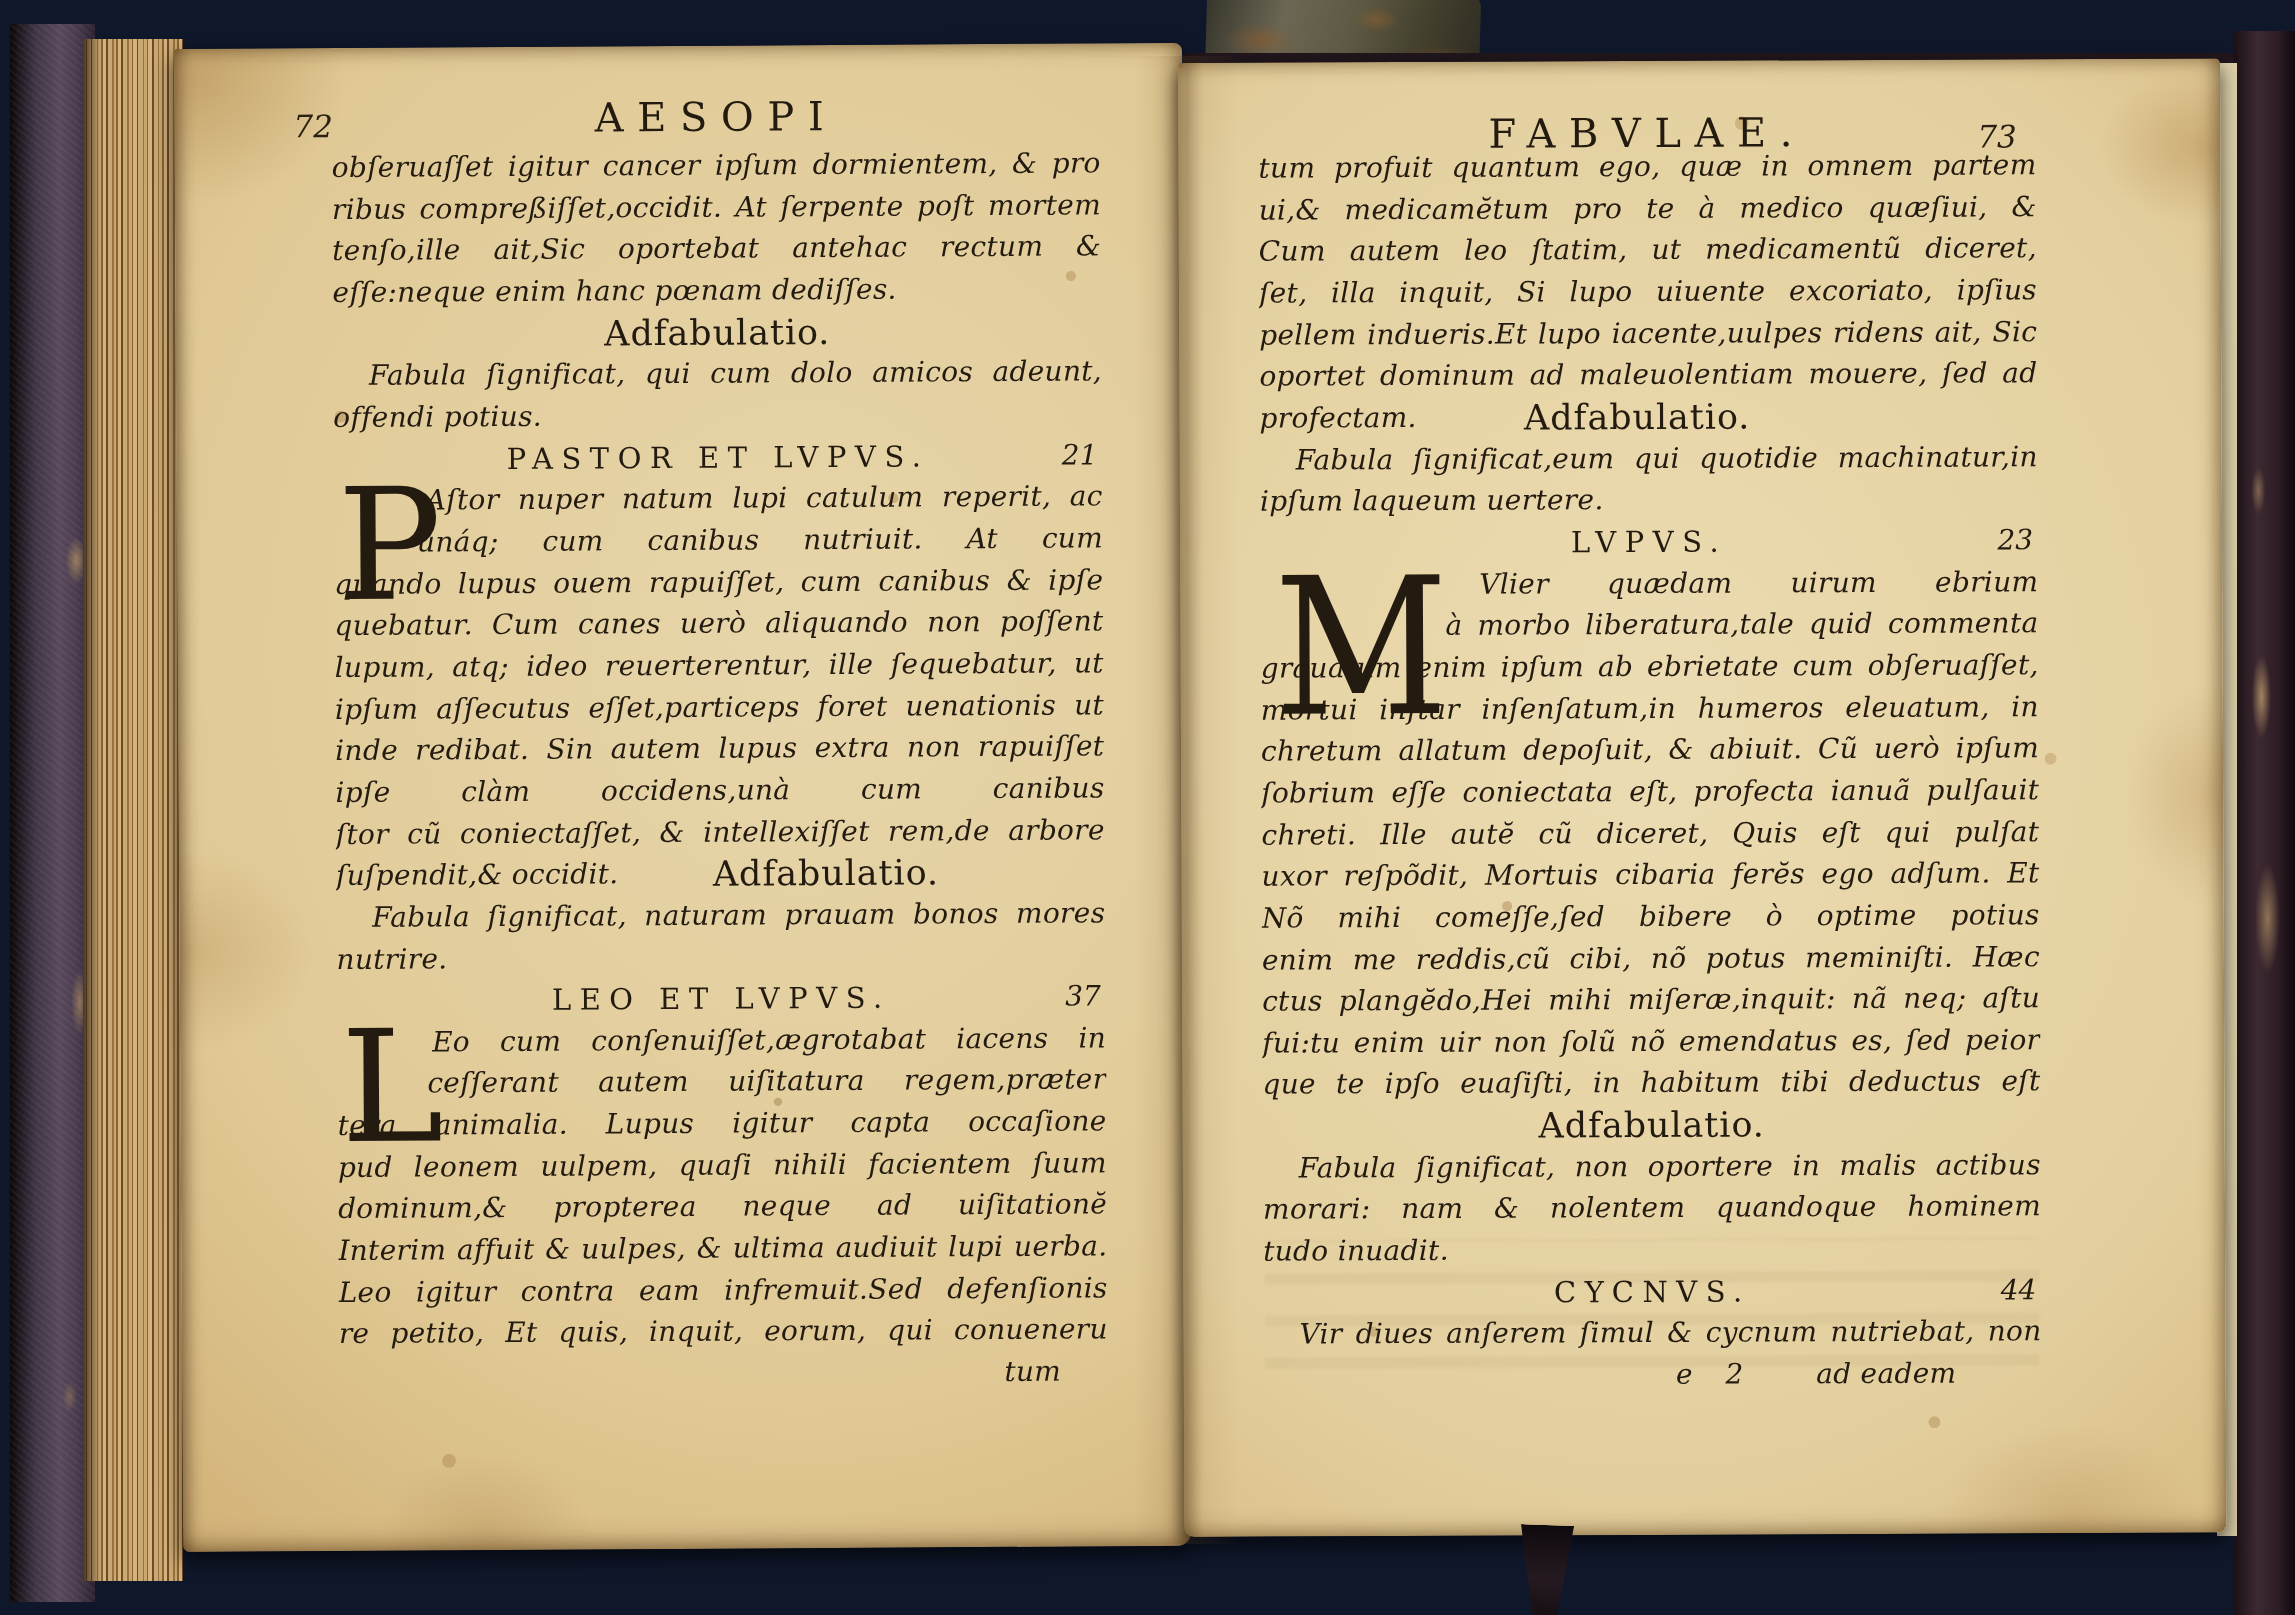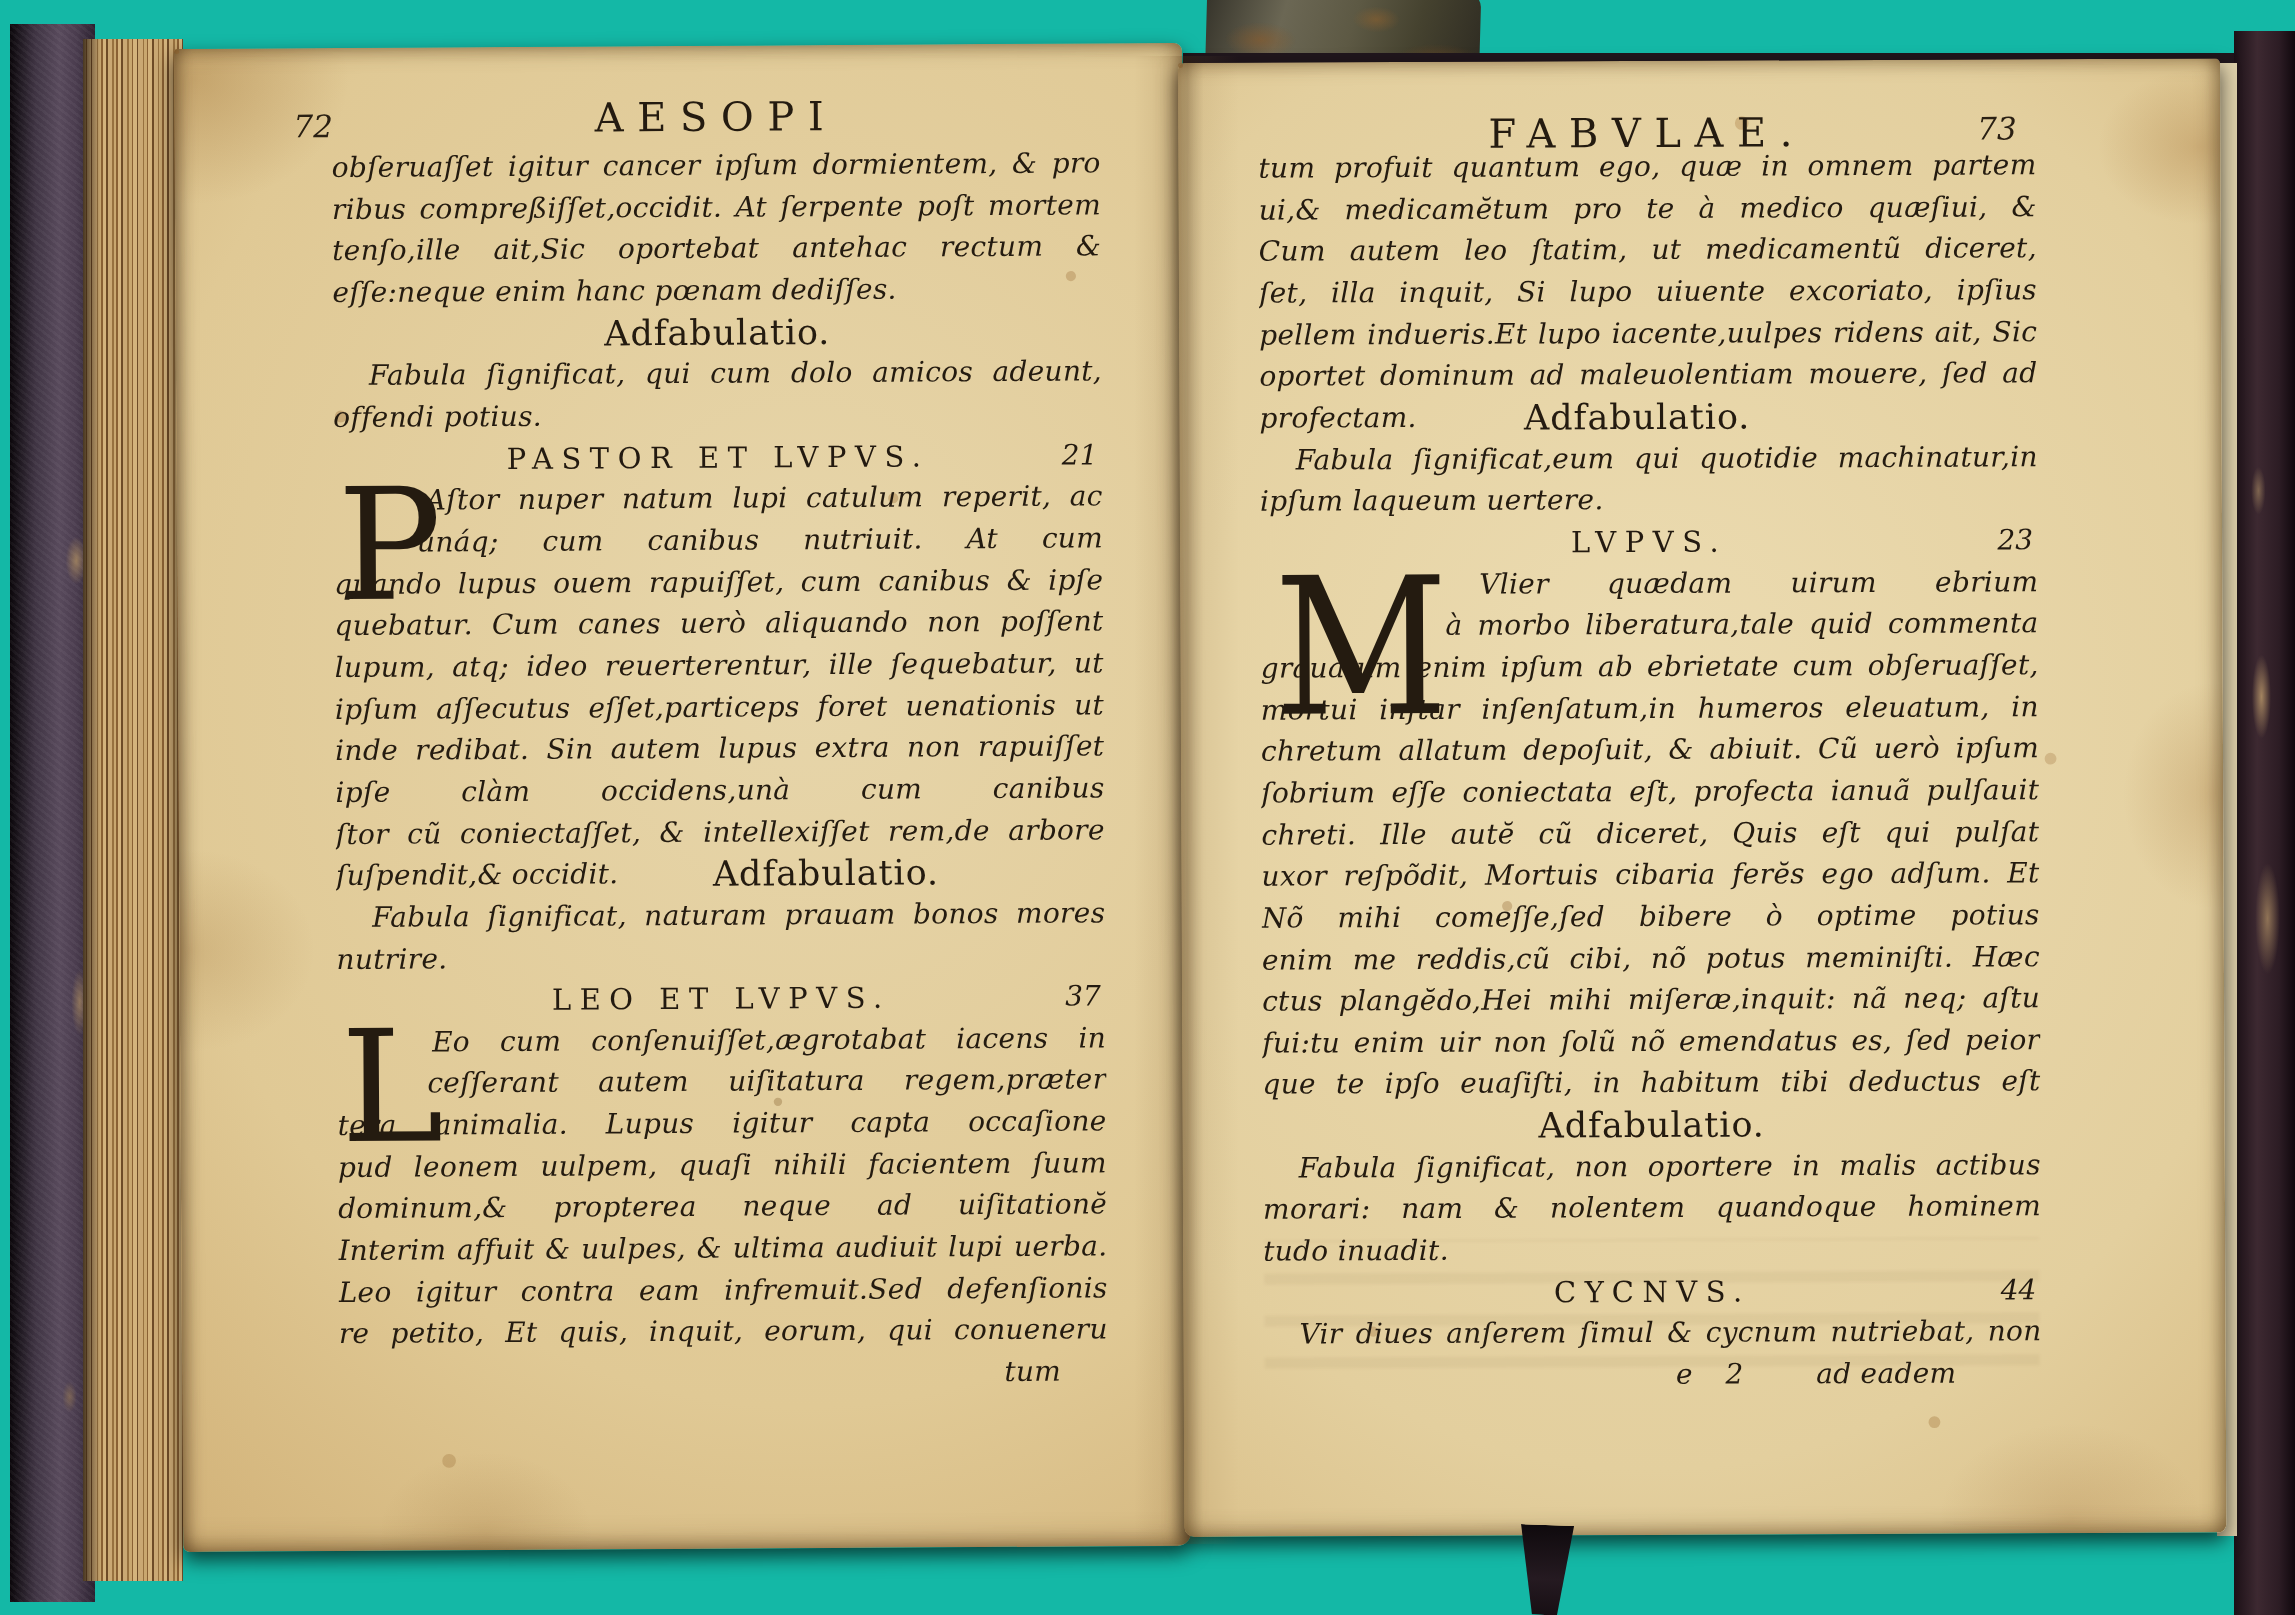--- a/index.html
+++ b/index.html
@@ -94,21 +94,21 @@
   .ln.sig{font-style:italic;}
   .ln.sig .sigmark{position:absolute;left:53%;letter-spacing:12px;}
   .ln.sig .catch2{position:absolute;left:71%;}
   .dropcap{position:absolute;font-style:normal;line-height:1;color:#241b10;z-index:2;}
   .dc-P,.dc-L{font-size:155px;}
   .dc-M{font-size:170px;transform:scaleY(1.12);transform-origin:0 0;}
 </style>
 </head>
 <body>
 
-<div class="stage" style="background: #14b8a6;">
+<div class="stage" style="background: #0f172a;">
 
   <div class="metal-clamp">
     <div class="rust"></div>
   </div>
   <div class="cover-top-right"></div>
 
   <div class="cover-left">
     <div class="wear"></div>
   </div>
   <div class="edge-stack-left"></div>
@@ -149,21 +149,21 @@
         <div class="ln j" style="top: 1166px;">re petito, Et quis, inquit, eorum, qui conueneru nt,tan=</div>
         <div class="ln cw" style="top: 1208px;">tum</div>
         <span class="dropcap dc-P" style="top: 321px; left: 3.4px;">P</span>
         <span class="dropcap dc-L" style="top: 863px; left: 3.4px;">L</span>
       </div>
   </div>
 
   <div class="page page-right">
     <div class="dots dr"></div>
     <div class="ghost-band"></div>
-    <div class="pagenum" style="left:799px;top:51px;">73</div>
+    <div class="pagenum" style="left:799px;top:59px;">73</div>
     <div class="running-head" style="left:80px;top:49px;width:778px;">FABVLAE.</div>
     <div class="text-block" style="left:80px;top:85px;width:778px;height:1258px;">
         <div class="ln j" style="top: 0px;">tum profuit quantum ego, quæ in omnem partem circui=</div>
         <div class="ln j" style="top: 42px;">ui,&amp; medicamĕtum pro te à medico quæſiui, &amp; didici?</div>
         <div class="ln j" style="top: 83px;">Cum autem leo ſtatim, ut medicamentũ diceret, imperaſ=</div>
         <div class="ln j" style="top: 125px;">ſet, illa inquit, Si lupo uiuente excoriato, ipſius calidam</div>
         <div class="ln j" style="top: 167px;">pellem indueris.Et lupo iacente,uulpes ridens ait, Sic nõ</div>
         <div class="ln j" style="top: 208px;">oportet dominum ad maleuolentiam mouere, ſed ad bene</div>
         <div class="ln split" style="top: 250px;"><span>profectam.</span><span class="adfab-inline" style="left: 34%;">Adfabulatio.</span></div>
         <div class="ln ij" style="top: 292px;">Fabula ſignificat,eum qui quotidie machinatur,in ſe=</div>

